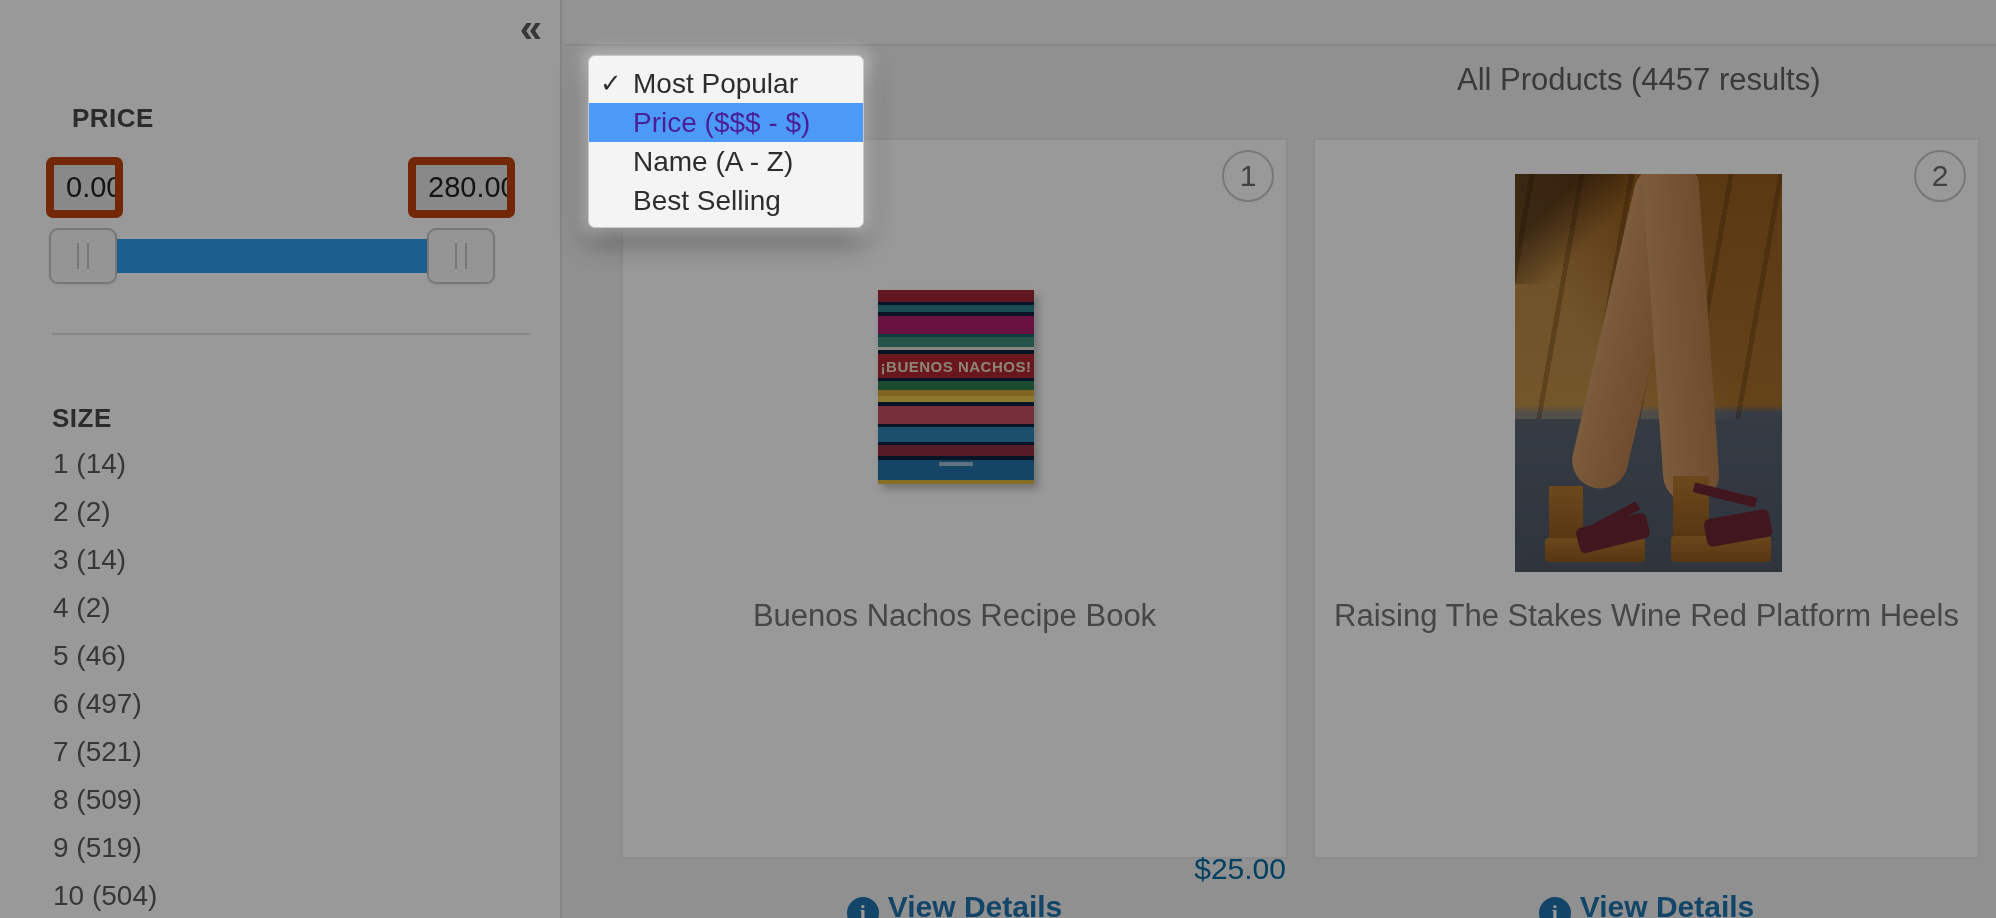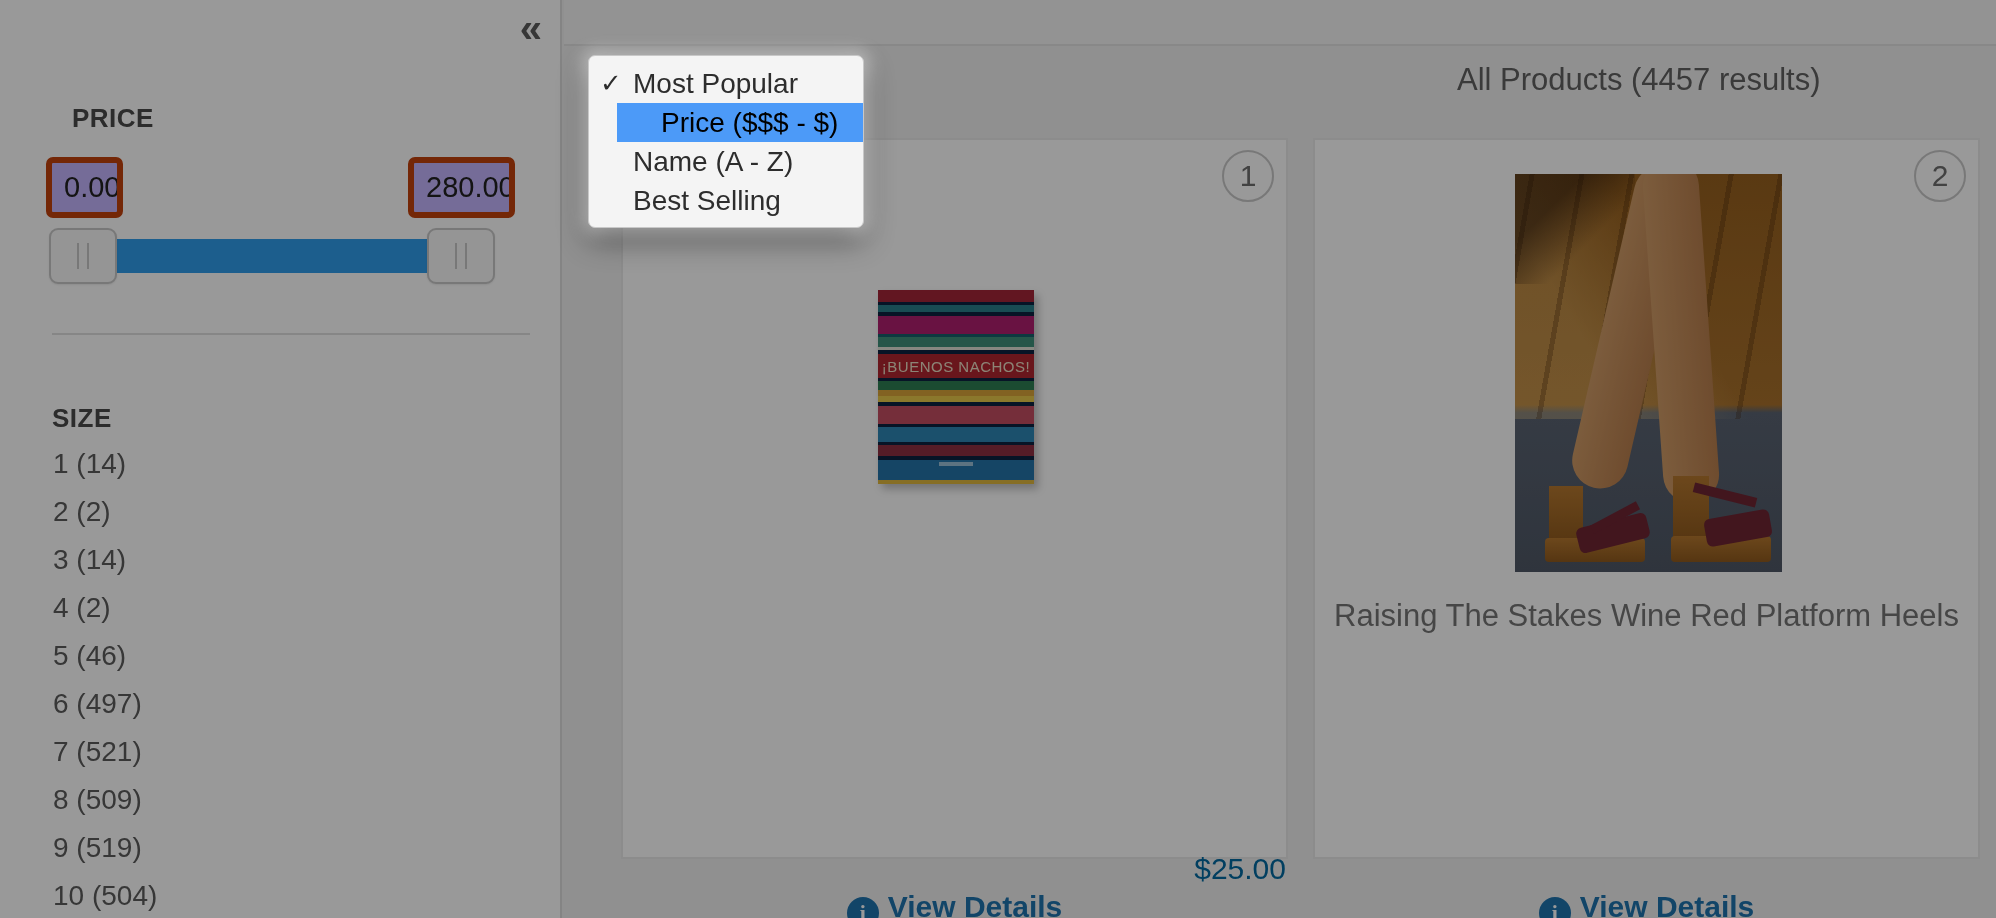--- a/index.html
+++ b/index.html
@@ -7,22 +7,22 @@
   body { font-family:"Liberation Sans", sans-serif; background:#f1f1f1; position:relative; }
 
   
   .sidebar { position:absolute; left:0; top:0; width:562px; height:918px;
              background:#ffffff; border-right:2px solid #dcdcdc; z-index:1; }
   .collapse-btn { position:absolute; top:8px; right:18px; font-size:40px; line-height:1;
                   color:#5d5d5d; cursor:pointer; font-weight:600; }
   .facet-title { position:absolute; left:52px; font-size:26px; font-weight:700;
                  color:#4a4a4a; letter-spacing:.5px; }
   .price-title { top:103px;margin-left:20px; }
-  .price-input { position:absolute; top:157px; height:61px; background:#c4b5fd;
-                 border:6px solid #c2410c; border-radius:7px; font-size:29px; color:#222;
+  .price-input { position:absolute; top:157px; height:61px; background:#e5e5e5;
+                 border:8px solid #c2410c; border-radius:7px; font-size:29px; color:#222;
                  padding-left:12px; font-family:"Liberation Sans",sans-serif; }
   .price-min { left:46px; width:77px; }
   .price-max { left:408px; width:107px; }
   .slider-track-zone { position:absolute; left:49px; top:228px; width:446px; height:56px; }
   .slider-fill { position:absolute; left:68px; top:11px; width:311px; height:34px; background:#309deb; }
   .slider-handle { position:absolute; top:0; width:68px; height:56px; background:#f8f8f8;
                    border:2px solid #c9c9c9; border-radius:9px; box-shadow:0 1px 2px rgba(0,0,0,.08); }
   .slider-handle.left { left:0; }
   .slider-handle.right { right:0; }
   .grip { position:absolute; left:50%; top:50%; transform:translate(-50%,-50%);
@@ -61,21 +61,21 @@
   .book-img { position:absolute; left:255px; top:150px; width:156px; height:194px;
               box-shadow:4px 5px 8px rgba(0,0,0,.25);
               background:linear-gradient(180deg,
                 #a32638 0 12px, #0d2240 12px 15px, #2a7f8a 15px 22px, #0d2240 22px 26px,
                 #b01e6e 26px 44px, #17606b 44px 47px, #3e8f7a 47px 57px, #dfe3d8 57px 60px,
                 #0d2240 60px 64px, #b02630 64px 88px, #0d2240 88px 91px, #2e7d52 91px 100px,
                 #d9a33a 100px 106px, #e8c84a 106px 112px, #0d2240 112px 116px, #c44d62 116px 134px,
                 #0d2240 134px 137px, #2e85b5 137px 152px, #0d2240 152px 155px, #8e2f42 155px 166px,
                 #0d2240 166px 170px, #2374a8 170px 190px, #e0b73f 190px 194px); }
   .book-label { position:absolute; left:0; top:66px; width:100%; height:22px; text-align:center;
-                font-size:15px; font-weight:400; letter-spacing:.5px; color:#e9dcc4;
+                font-size:15px; font-weight:700; letter-spacing:.5px; color:#e9dcc4;
                 line-height:22px; white-space:nowrap; }
   .book-author { position:absolute; left:50%; top:172px; transform:translateX(-50%);
                  width:34px; height:4px; background:rgba(255,255,255,.55); }
 
   
   .heels-img { position:absolute; left:200px; top:34px; width:267px; height:398px; overflow:hidden;
                background:linear-gradient(180deg, #96601f 0%, #a8712c 58%, #5a6372 60%, #4f5866 100%); }
   .wood-lines { position:absolute; left:-30px; top:0; width:340px; height:245px;
                 background:repeating-linear-gradient(100deg, transparent 0 44px, rgba(60,30,5,.28) 44px 49px),
                            linear-gradient(60deg, rgba(255,214,140,.30) 0 30%, transparent 55%); }
@@ -106,21 +106,21 @@
            background:rgba(0,0,0,.40); z-index:40; }
 
   
   .sort-menu { position:absolute; left:588px; top:55px; width:276px; z-index:60;
                background:#f4f4f4; border:1px solid #c8c8c8; border-radius:7px;
                padding:8px 0 7px 0;
                box-shadow:0 0 16px 6px rgba(255,255,255,.40), 0 12px 30px rgba(0,0,0,.45); }
   .sort-item { height:39px; line-height:39px; font-size:28px; color:#2d2d2d;
                padding-left:44px; position:relative; white-space:nowrap; cursor:pointer; }
   .sort-item .check { position:absolute; left:11px; top:0; font-size:26px; color:#2d2d2d; }
-  .sort-item.highlighted { background:#4c9af8; color:#000000;margin-left:28px; }
+  .sort-item.highlighted { background:#4c9af8; color:#4c1d95; }
 </style>
 </head>
 <body>
 
 <div class="sidebar">
   <div class="collapse-btn">«</div>
 
   <div class="facet-title price-title">PRICE</div>
   <input class="price-input price-min" value="0.00" style="">
   <input class="price-input price-max" value="280.00" style="">
@@ -155,20 +155,21 @@
 <div class="main">
   <div class="toolbar"></div>
   <div class="results-title">All Products (4457 results)</div>
 
   <div class="card card-1">
     <div class="badge">1</div>
     <div class="book-img">
       <div class="book-label">¡BUENOS NACHOS!</div>
       <div class="book-author"></div>
     </div>
+    <div class="product-title">Buenos Nachos Recipe Book</div>
     <div class="product-price">$25.00</div>
     <div class="view-details">
       <span class="info-icon">i</span><span>View Details</span>
     </div>
   </div>
 
   <div class="card card-2">
     <div class="badge">2</div>
     <div class="heels-img">
       <div class="wood-lines"></div>

